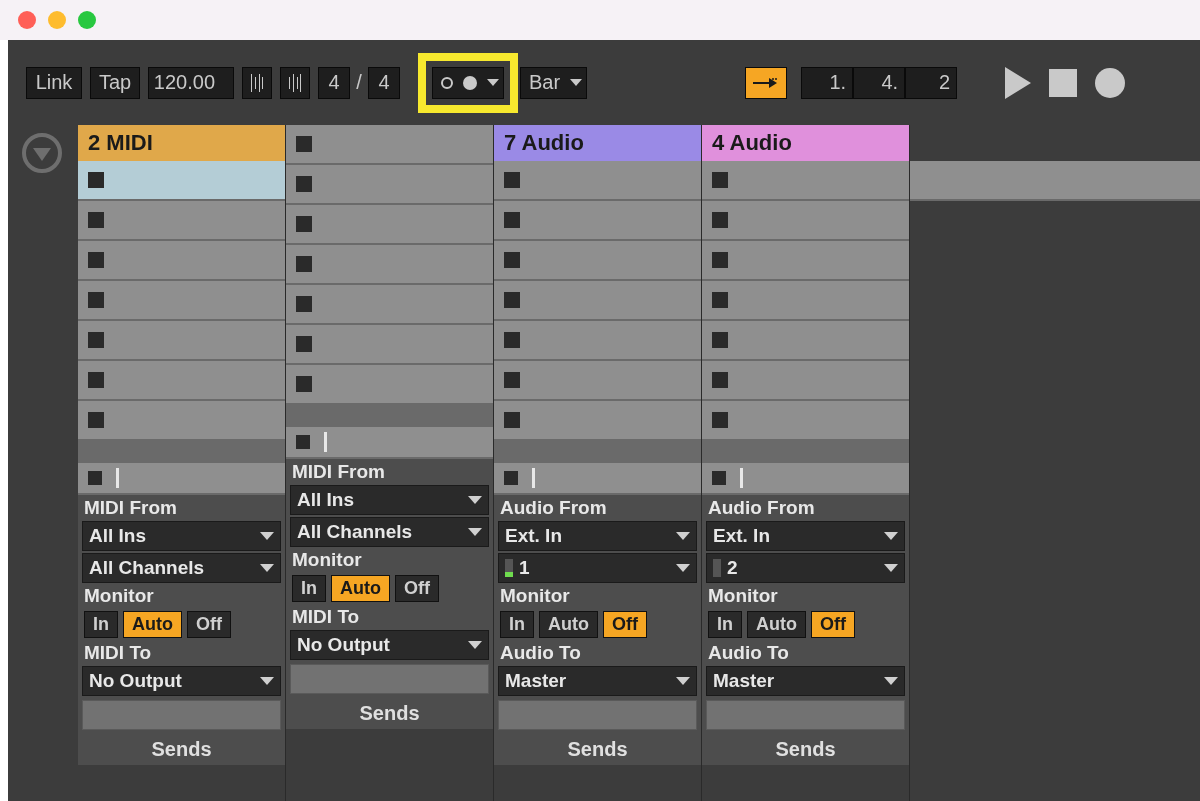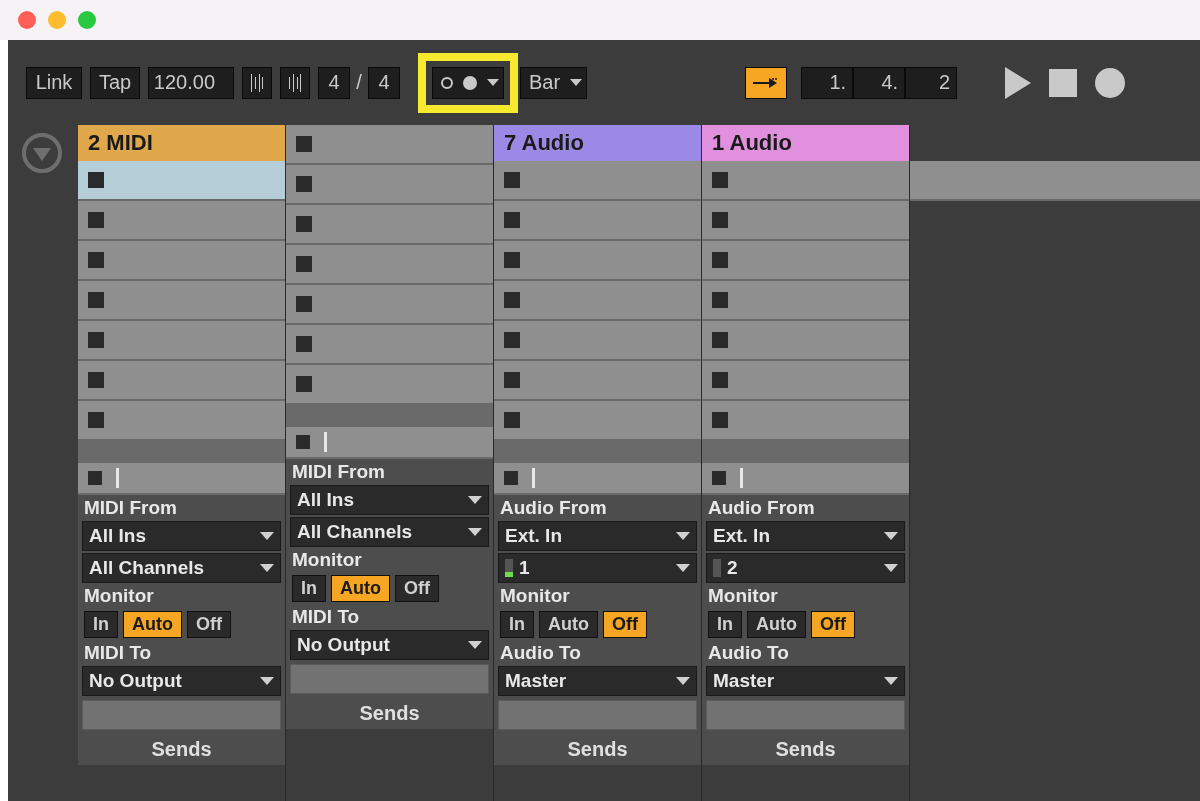--- a/index.html
+++ b/index.html
@@ -438,21 +438,21 @@
             <div class="lt">
               <span>Master</span>
             </div>
             <div class="dd"></div>
           </div>
           <div class="send-area"></div>
           <div class="sends-label">Sends</div>
         </div>
       </div>
       <div class="track">
-        <div class="track-header c4">1 Audio</div>
+        <div class="track-header c4">4 Audio</div>
         <div class="clip-slots">
           <div class="slot">
             <div class="stopbtn"></div>
           </div>
           <div class="slot">
             <div class="stopbtn"></div>
           </div>
           <div class="slot">
             <div class="stopbtn"></div>
           </div>

